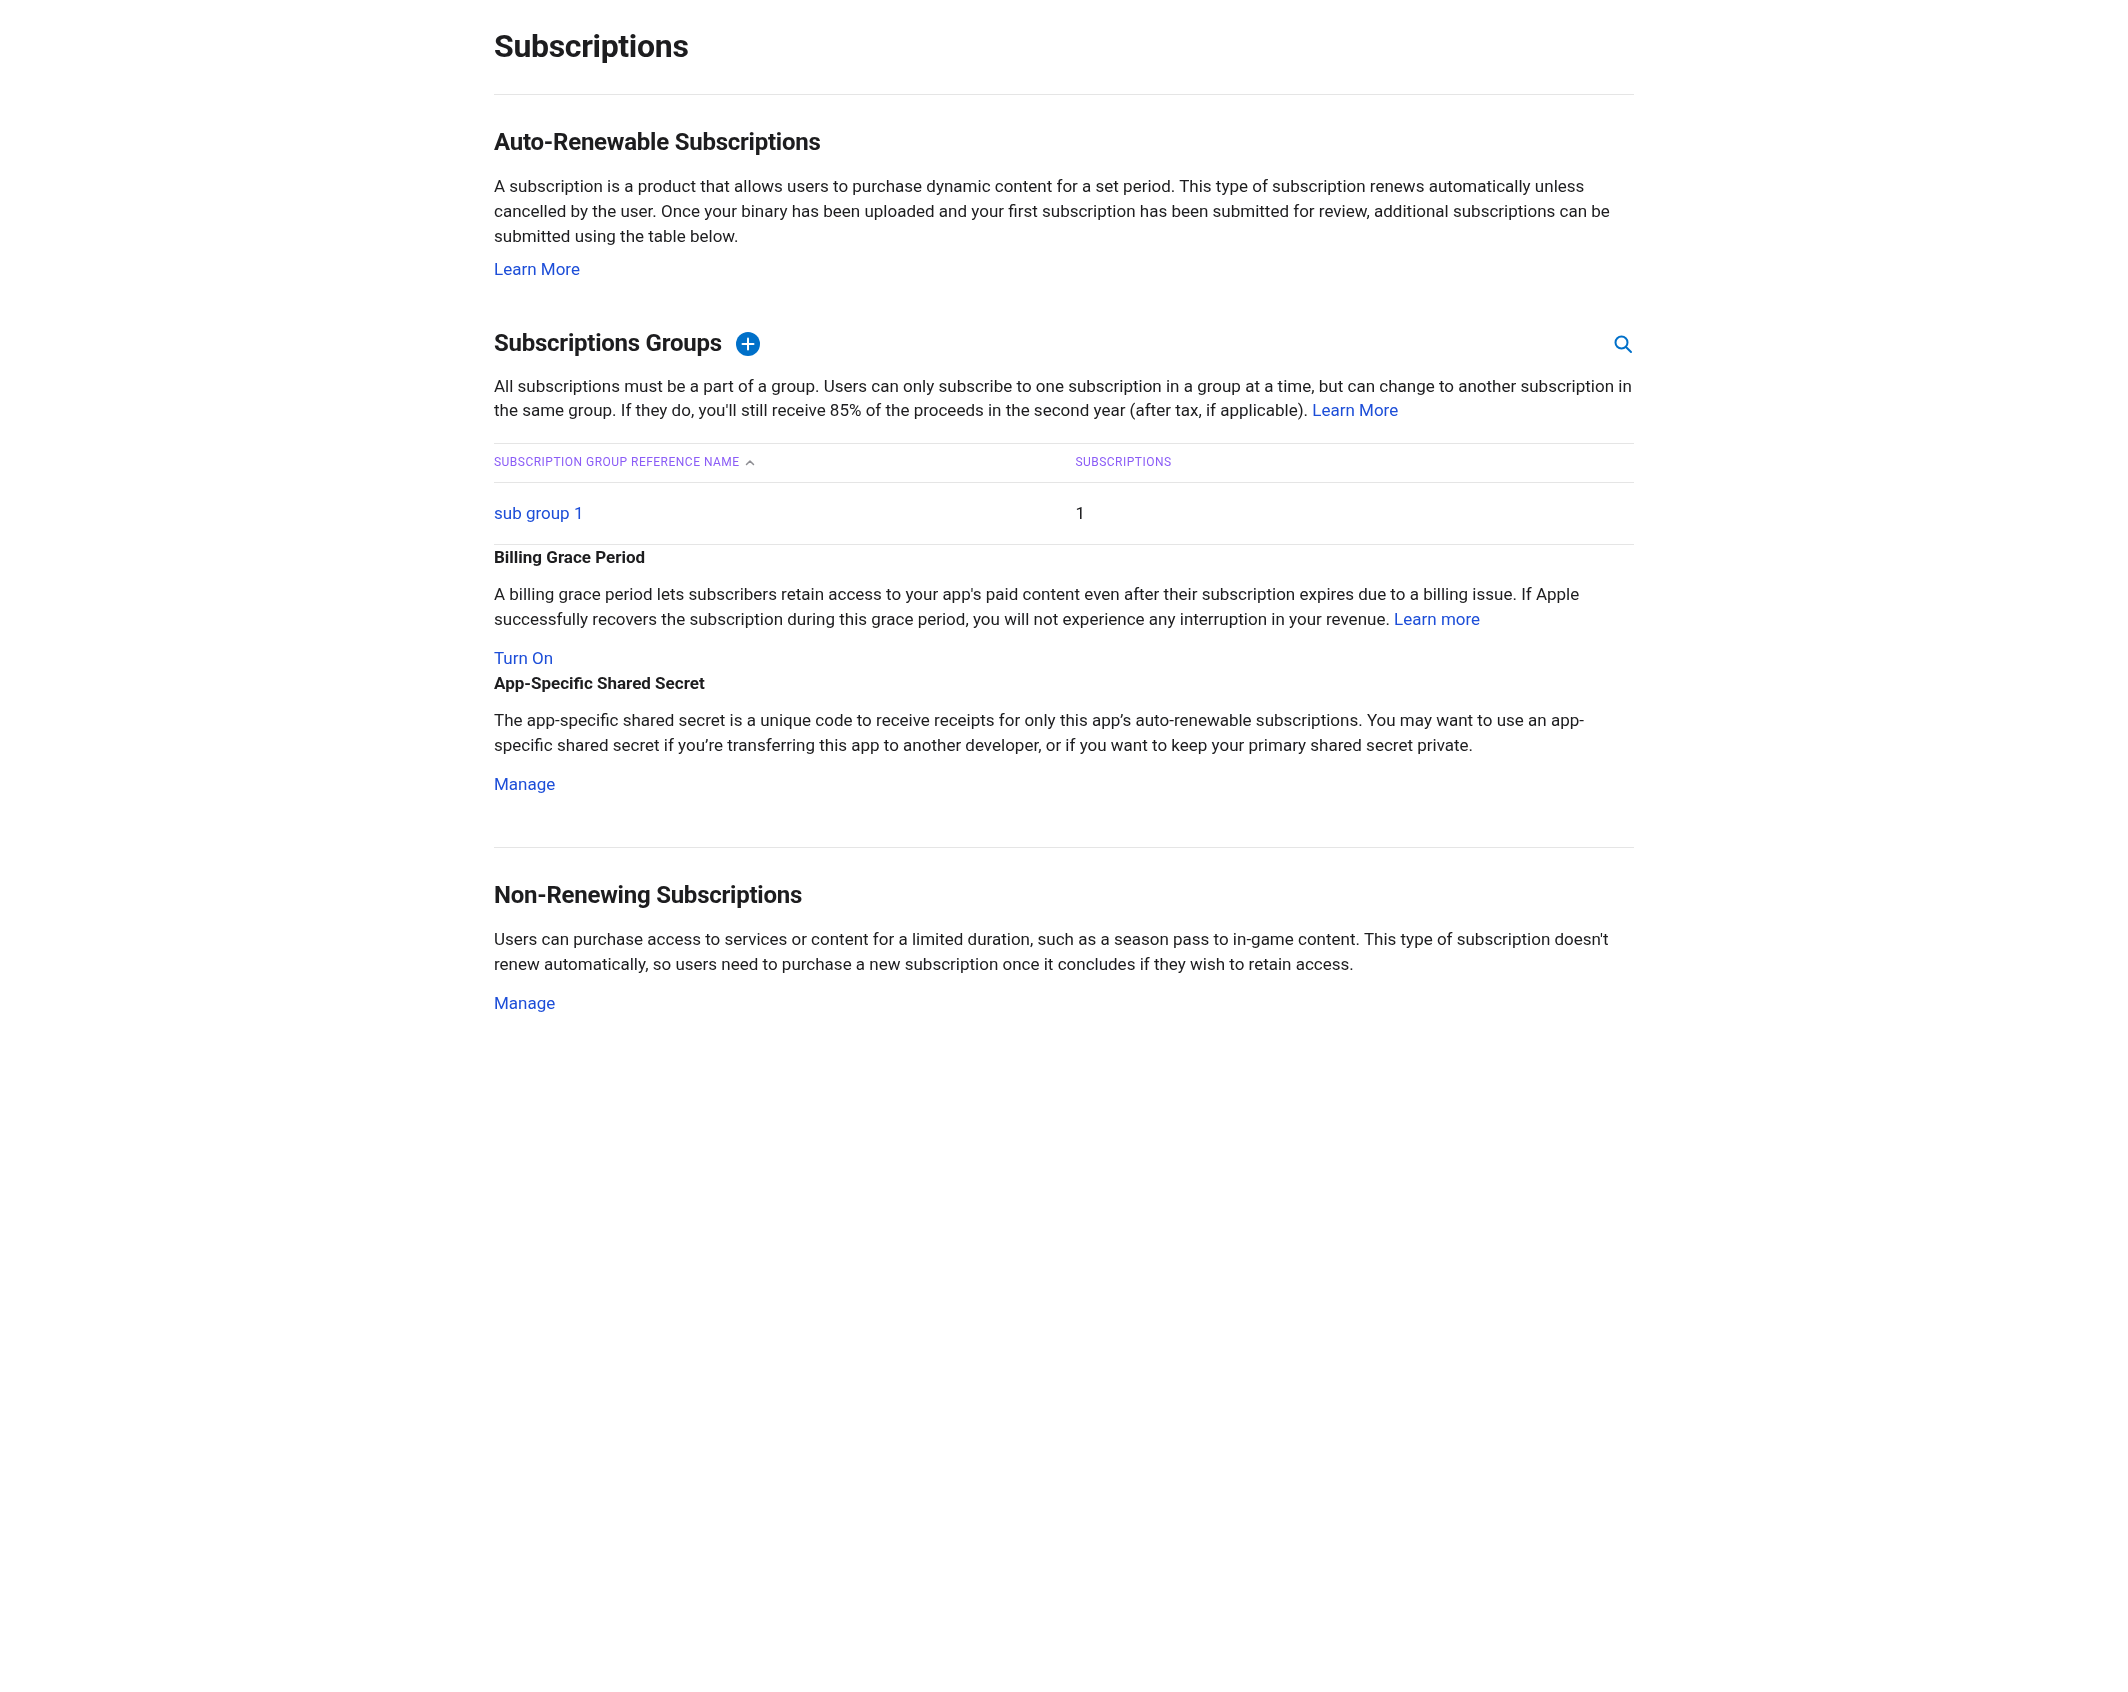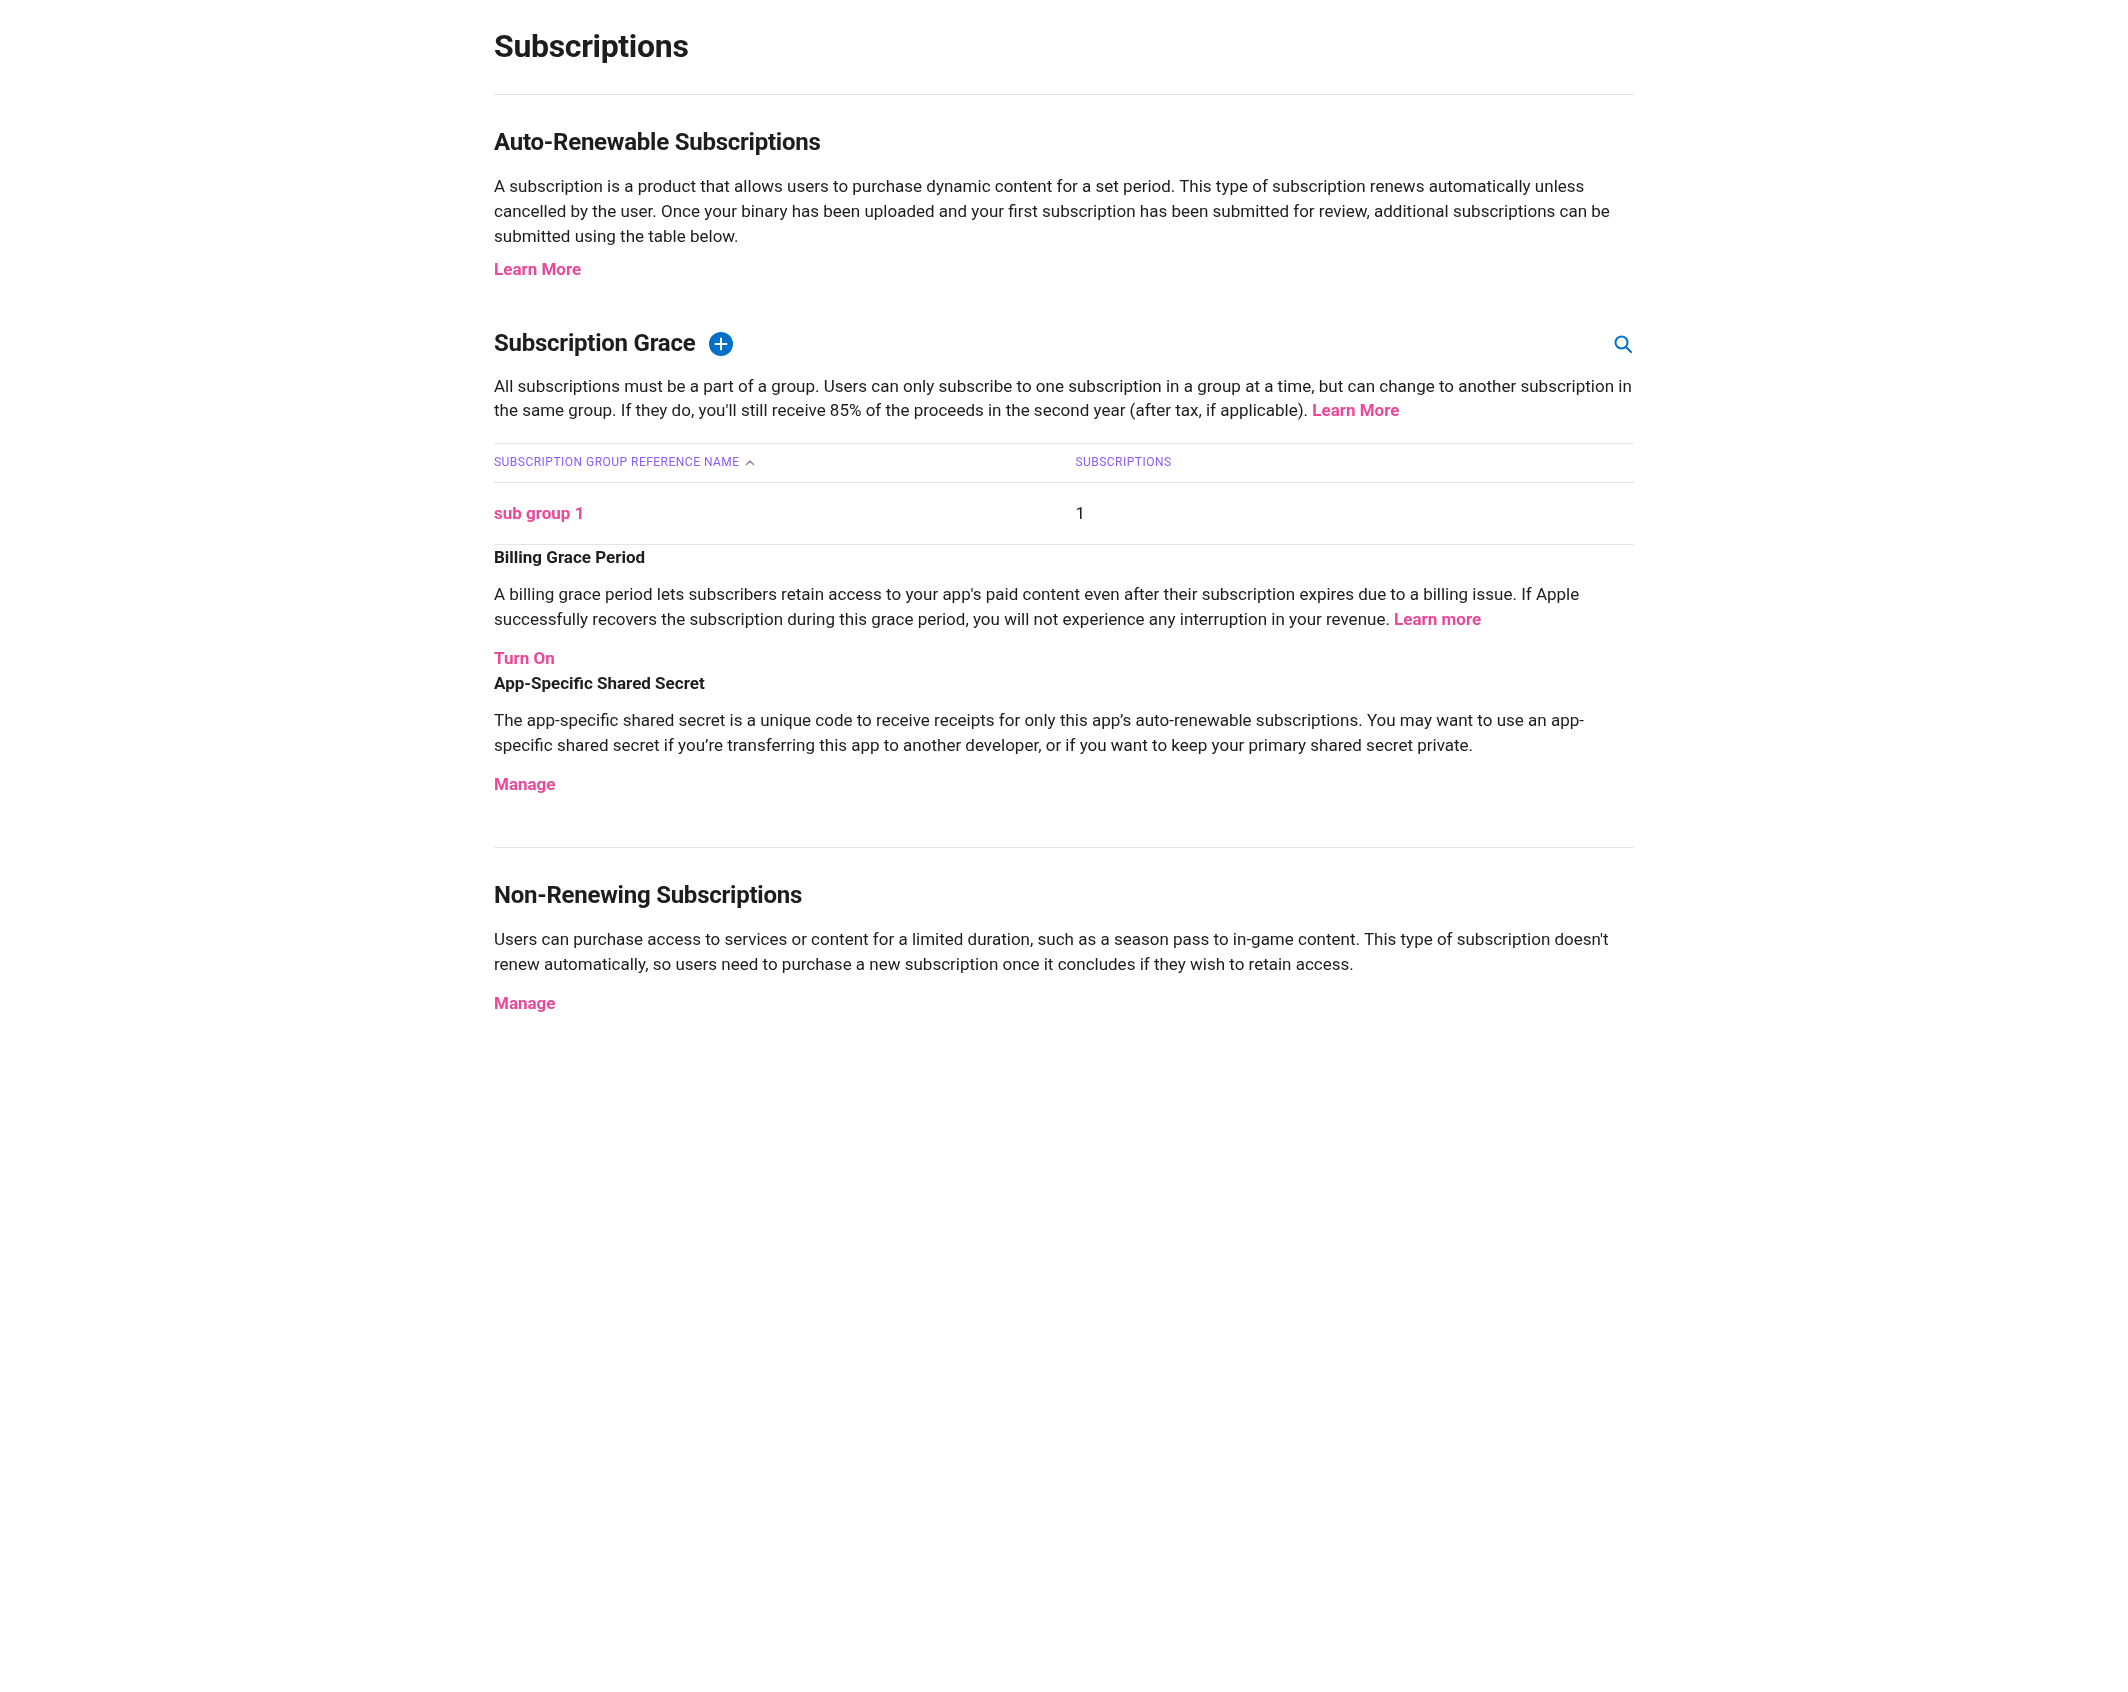--- a/index.html
+++ b/index.html
@@ -40,24 +40,23 @@
     font-size: 17px;
     font-weight: 700;
     margin-bottom: 12px;
   }
   .body-text {
     font-size: 17px;
     color: #1d1d1f;
     margin-bottom: 4px;
   }
   .link {
-    color: #ec4899;
+    color: #1d4ed8;
     text-decoration: none;
     cursor: pointer;
-    font-weight: bold;
   }
   .groups-header {
     display: flex;
     align-items: center;
     gap: 14px;
     margin-top: 44px;
     margin-bottom: 12px;
   }
   .groups-header .section-title {
     margin-bottom: 0;
@@ -153,21 +152,21 @@
   <h1 class="page-title">Subscriptions</h1>
   <hr class="hr-full">
 
   
   <h2 class="section-title">Auto-Renewable Subscriptions</h2>
   <p class="body-text">A subscription is a product that allows users to purchase dynamic content for a set period. This type of subscription renews automatically unless cancelled by the user. Once your binary has been uploaded and your first subscription has been submitted for review, additional subscriptions can be submitted using the table below.</p>
   <a class="link learn-more-below">Learn More</a>
 
   
   <div class="groups-header">
-    <h2 class="section-title">Subscription Grace</h2>
+    <h2 class="section-title">Subscriptions Groups</h2>
     <span class="plus-icon-wrap">
       <svg viewBox="0 0 14 14" fill="none" stroke-width="2" stroke-linecap="round">
         <line x1="7" y1="1.5" x2="7" y2="12.5"></line>
         <line x1="1.5" y1="7" x2="12.5" y2="7"></line>
       </svg>
     </span>
     <span class="spacer"></span>
     <span class="search-icon-wrap">
       <svg viewBox="0 0 20 20" fill="none" stroke-width="2" stroke-linecap="round">
         <circle cx="8.5" cy="8.5" r="6"></circle>

